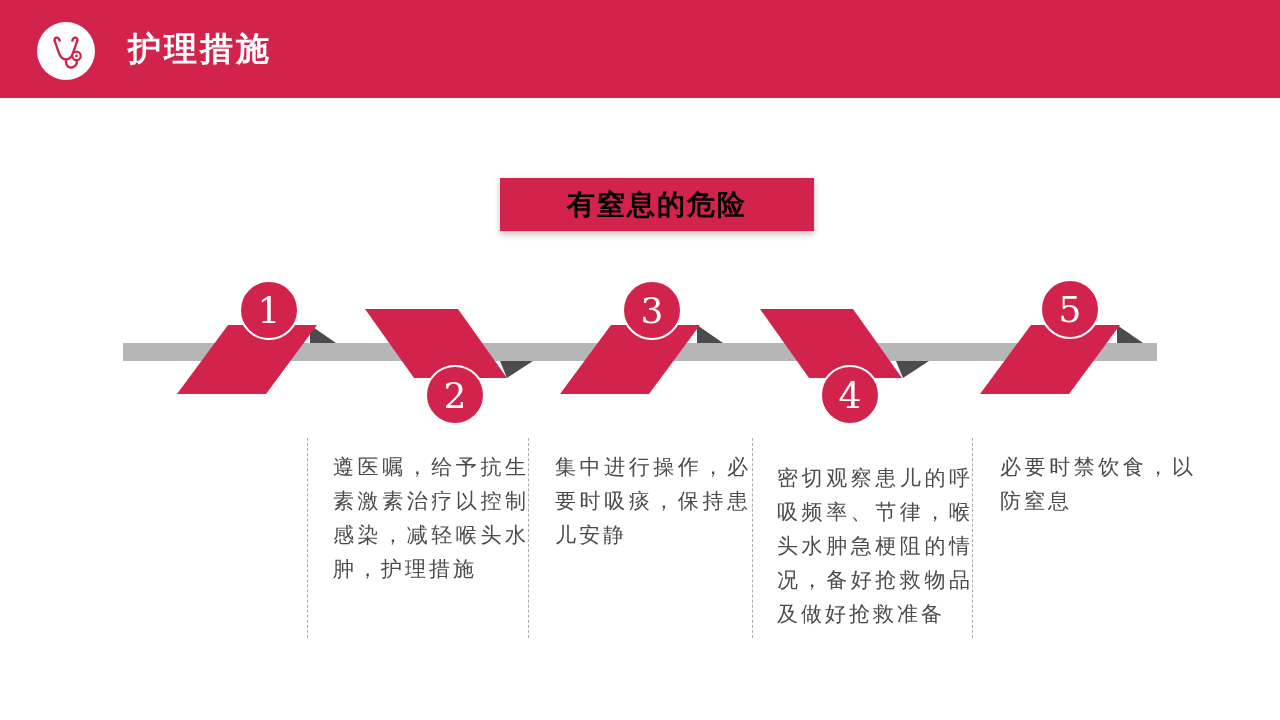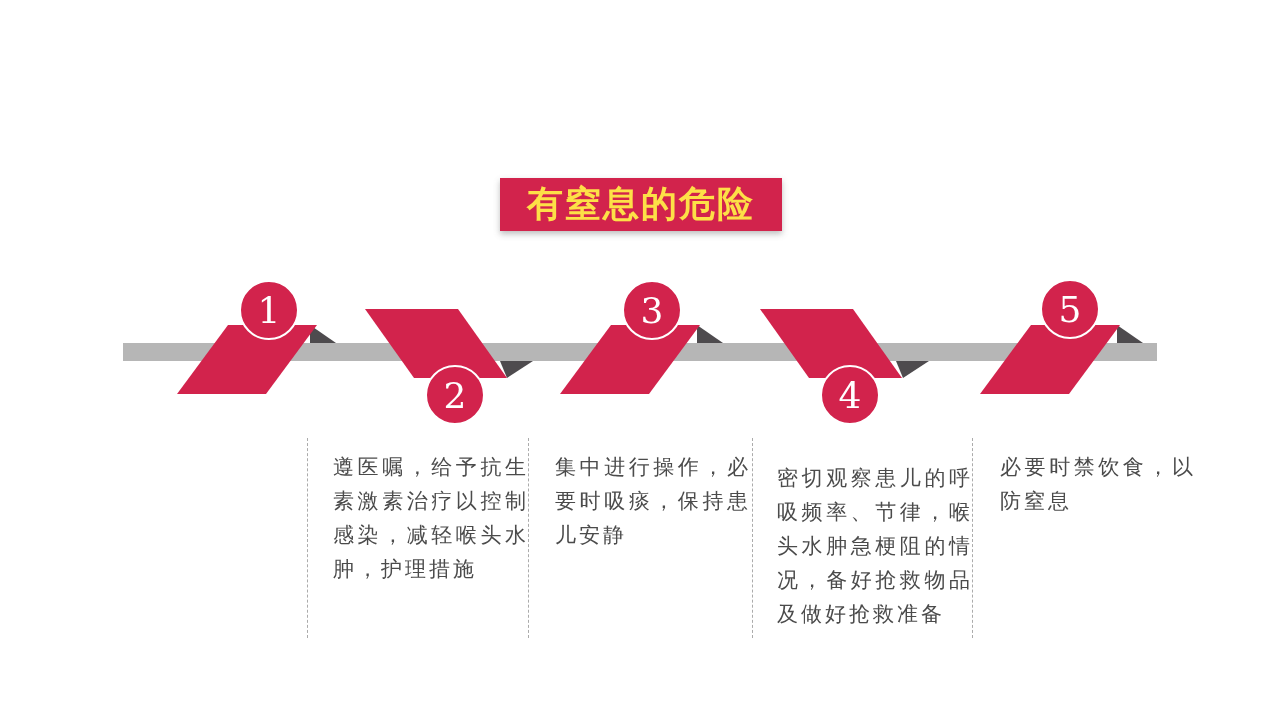--- a/index.html
+++ b/index.html
@@ -20,23 +20,23 @@
     position:absolute;left:37px;top:22px;width:58px;height:58px;border-radius:50%;
     background:#ffffff;display:flex;align-items:center;justify-content:center;
   }
   .page-title{
     position:absolute;left:128px;top:0;height:98px;line-height:98px;margin:0;
     color:#ffffff;font-family:"Liberation Sans",sans-serif;font-weight:bold;
     font-size:33px;letter-spacing:3px;
   }
   
   .banner{
-    position:absolute;left:500px;top:178px;width:282px;height:53px;
-    background:var(--primary,#d2234c);color:#fde047;text-align:center;line-height:53px;
-    font-size:36px;font-weight:bold;letter-spacing:2px;
+    position:absolute;left:500px;top:178px;width:314px;height:53px;
+    background:var(--primary,#d2234c);color:#000000;text-align:center;line-height:53px;
+    font-size:28px;font-weight:bold;letter-spacing:2px;
     box-shadow:0 3px 6px rgba(110,110,110,0.45);
   }
   
   .tl-bar{position:absolute;left:123px;top:343px;width:1034px;height:18px;background:var(--bar_gray,#b6b6b6);z-index:1;}
   .pgram{position:absolute;background:var(--primary,#d2234c);z-index:3;}
   .pgram.odd{width:140px;height:69px;top:325px;clip-path:polygon(51px 0,140px 0,89px 69px,0 69px);}
   .pgram.even{width:142px;height:69px;top:309px;clip-path:polygon(0 0,93px 0,142px 69px,49px 69px);}
   .p1{left:177px;} .p3{left:560px;} .p5{left:980px;}
   .p2{left:365px;} .p4{left:760px;}
   .fold{position:absolute;background:var(--fold_dark,#4e4b4e);z-index:2;}
@@ -60,20 +60,35 @@
   }
   .col1{left:110px;} .col2{left:333px;} .col3{left:555px;} .col4{left:777px;margin-top:11px;} .col5{left:1000px;}
   .divider{position:absolute;top:438px;height:200px;width:0;border-left:1px dashed var(--divider_gray,#ababab);}
   .d1{left:307px;} .d2{left:528px;} .d3{left:752px;} .d4{left:972px;}
 </style>
 </head>
 <body>
 
 <div class="slide">
 
+  <div class="topbar">
+    <div class="logo-circle">
+      <svg viewBox="0 0 60 60" width="42" height="42">
+        <g fill="none" stroke="#d2234c" stroke-width="3.4" stroke-linecap="round">
+          <path d="M21 15 C19 9 12 10 14 16"></path>
+          <path d="M39 15 C41 9 48 10 46 16"></path>
+          <path d="M14 16 L19 30 C21 38 25 42 30 42 C35 42 39 38 41 30 L46 16"></path>
+          <path d="M30 42 L30 46 C30 52 35 55 40 53 C45 51 46 47 45 43.5"></path>
+        </g>
+        <circle cx="45" cy="37" r="6" fill="#ffffff" stroke="#d2234c" stroke-width="3.2"></circle>
+        <circle cx="45" cy="37" r="1.9" fill="#d2234c"></circle>
+      </svg>
+    </div>
+    <h1 class="page-title">护理措施</h1>
+  </div>
 
   <div class="banner">
     <span>有窒息的危险</span>
   </div>
 
   <div>
     <div class="tl-bar"></div>
 
     <div class="pgram odd p1"></div>
     <div class="fold odd f1"></div>

